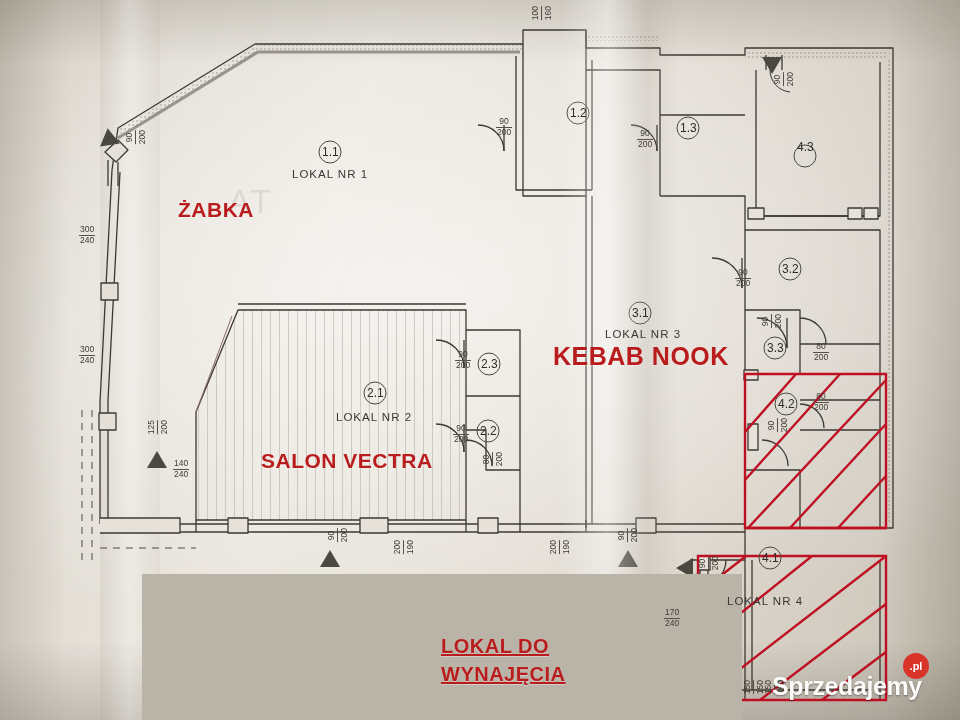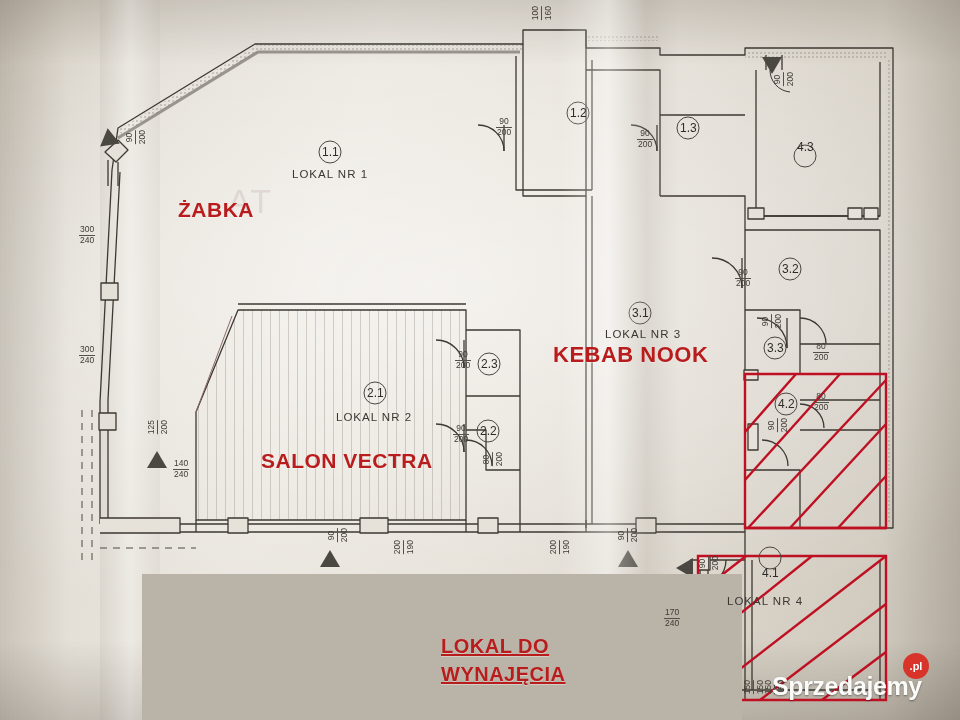--- a/index.html
+++ b/index.html
@@ -34,21 +34,21 @@
   .mask-block{position:absolute;left:142px;top:574px;width:600px;height:146px;
     background:#b9b3a8;}
 
   svg.plan{position:absolute;left:0;top:0;width:960px;height:720px;}
 
   
   .lbl{position:absolute;color:#b91c1c;font-weight:bold;letter-spacing:.5px;
        text-shadow:0 1px 0 rgba(255,255,255,.35);white-space:nowrap;}
   #lbl-zabka{left:178px;top:198px;font-size:21px;}
   #lbl-vectra{left:261px;top:449px;font-size:21px;}
-  #lbl-kebab{left:553px;top:342px;font-size:22px;}
+  #lbl-kebab{left:553px;top:342px;font-size:25px;}
   #lbl-rent{left:441px;top:632px;font-size:20px;line-height:28px;}
   #lbl-rent span{display:block;text-decoration:underline;}
 
   
   .cap{position:absolute;color:#3a3632;font-size:11.5px;letter-spacing:1px;white-space:nowrap;text-align:right;}
   
   .dim{position:absolute;color:#3f3a34;font-size:8.5px;line-height:9.5px;text-align:center;white-space:nowrap;}
   .dim b{display:block;font-weight:normal;border-bottom:1px solid #55504a;padding:0 1px;}
   .dim i{display:block;font-style:normal;padding:0 1px;}
   .dim.vert{writing-mode:vertical-rl;transform:rotate(180deg);}
@@ -244,21 +244,21 @@
 
   <div class="rm" style="left:322px;top:145px">1.1</div>
   <div class="rm" style="left:570px;top:106px">1.2</div>
   <div class="rm" style="left:680px;top:121px">1.3</div>
   <div class="rm" style="left:367px;top:386px">2.1</div>
   <div class="rm" style="left:480px;top:424px">2.2</div>
   <div class="rm" style="left:481px;top:357px">2.3</div>
   <div class="rm" style="left:632px;top:306px">3.1</div>
   <div class="rm" style="left:782px;top:262px">3.2</div>
   <div class="rm" style="left:767px;top:341px">3.3</div>
-  <div class="rm" style="left:762px;top:566px">4.1</div>
+  <div class="rm" style="left:762px;top:551px">4.1</div>
   <div class="rm" style="left:778px;top:397px">4.2</div>
   <div class="rm" style="left:797px;top:140px">4.3</div>
 
   <div class="cap" style="left:292px;top:168px">LOKAL  NR 1</div>
   <div class="cap" style="left:336px;top:411px">LOKAL  NR 2</div>
   <div class="cap" style="left:605px;top:328px">LOKAL  NR 3</div>
   <div class="cap" style="left:727px;top:595px">LOKAL  NR 4</div>
 
   <div class="dim vert" style="left:530px;top:6px">
       <b>100</b>

